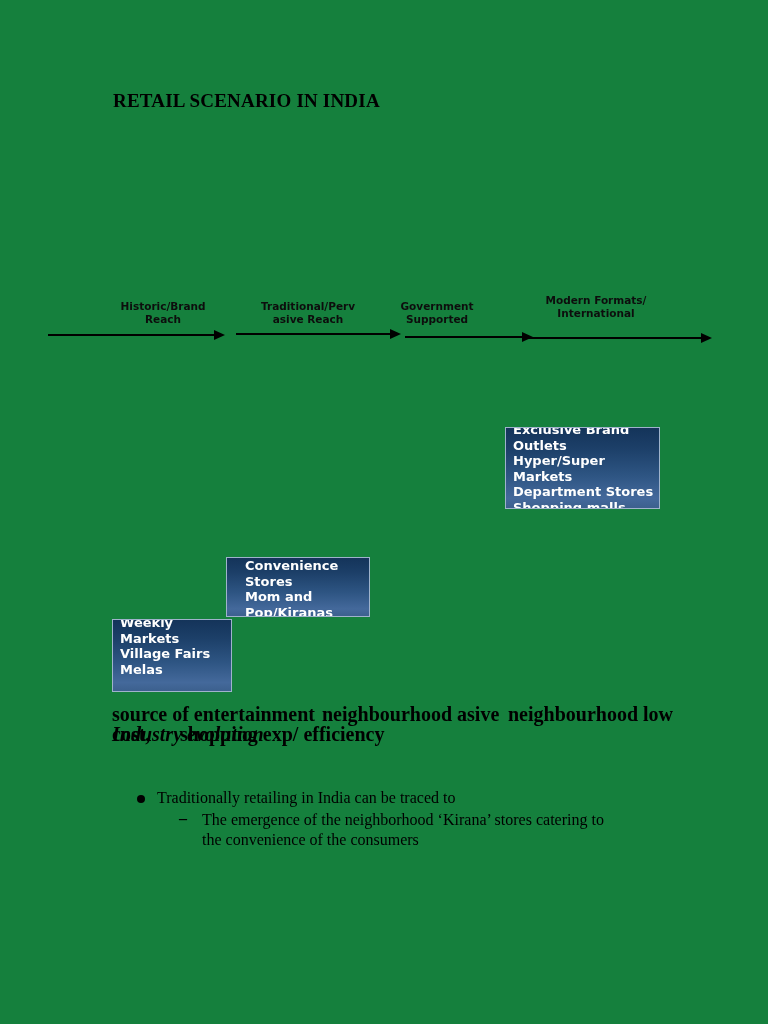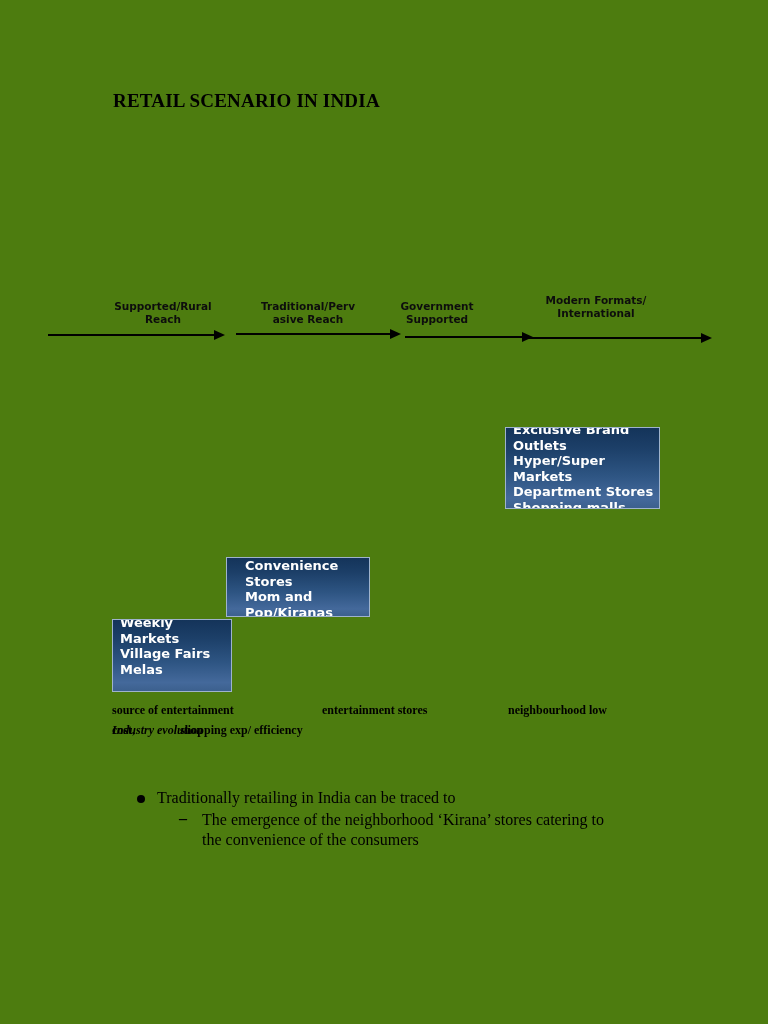--- a/index.html
+++ b/index.html
@@ -1,16 +1,16 @@
 <!DOCTYPE html>
 <html><head>
 <meta charset="utf-8">
 <style>
   html,body{margin:0;padding:0;background:#ffffff;}
-  .page{position:relative;width:768px;height:1024px;background:#4d7c0f;overflow:hidden;
+  .page{position:relative;width:768px;height:1024px;background:#15803d;overflow:hidden;
         font-family:"Liberation Serif",serif;color:#000;}
 
   
   .title{position:absolute;left:113px;top:90px;font-weight:bold;font-size:19px;letter-spacing:.2px;white-space:nowrap;}
 
   
   .tl-label{position:absolute;text-align:center;font-family:"DejaVu Sans",sans-serif;
             font-weight:bold;font-size:10.5px;line-height:13px;color:#0d0d0d;}
   #lbl1{left:103px;top:300px;width:120px;}
   #lbl2{left:247px;top:300px;width:122px;}
@@ -35,21 +35,21 @@
   #box1{left:112px;top:619px;width:120px;height:73px;}
   #box1 .txt{margin-top:-5px;}
   #box2{left:226px;top:557px;width:144px;height:60px;padding-left:11px;}
   #box2 .txt{margin-top:0px;}
   #box3{left:370px;top:500px;width:129px;height:52px;}
   #box3 .txt{margin-top:2px;}
   #box4{left:505px;top:427px;width:155px;height:82px;}
   #box4 .txt{margin-top:-6px;}
 
   
-  .ann{position:absolute;font-weight:bold;font-size:12px;white-space:nowrap;}
+  .ann{position:absolute;font-weight:bold;font-size:20px;white-space:nowrap;}
   #ann-source{left:112px;top:703px;}
   #ann-neigh{left:322px;top:703px;}
   #ann-avail{left:508px;top:703px;}
   #ann-cost{left:112px;top:723px;}
   #ann-shop{left:180px;top:723px;}
   #ann-industry{left:112px;top:723px;font-style:italic;}
 
   
   .bullet-dot{position:absolute;left:137px;top:795px;width:8px;height:8px;background:#000;border-radius:50%;}
   .b-text{position:absolute;font-size:16px;}
@@ -58,21 +58,21 @@
   #bullet2-text{left:202px;top:810px;white-space:pre-line;line-height:19.5px;width:470px;}
 </style>
 </head>
 <body>
 
 <div class="page">
 
   <div class="title">RETAIL SCENARIO IN INDIA</div>
 
   <div class="tl-label" id="lbl1">
-    <div>Supported/Rural</div>
+    <div>Historic/Brand</div>
     <div>Reach</div>
   </div>
   <div class="tl-label" id="lbl2">
     <div>Traditional/Perv</div>
     <div>asive Reach</div>
   </div>
   <div class="tl-label" id="lbl3">
     <div>Government</div>
     <div>Supported</div>
   </div>
@@ -109,21 +109,21 @@
   <div class="sbox" id="box4">
     <div class="txt">Exclusive Brand
 Outlets
 Hyper/Super
 Markets
 Department Stores
 Shopping malls</div>
   </div>
 
   <div class="ann" id="ann-source">source of entertainment</div>
-  <div class="ann" id="ann-neigh">entertainment stores</div>
+  <div class="ann" id="ann-neigh">neighbourhood asive</div>
   <div class="ann" id="ann-avail">neighbourhood low</div>
   <div class="ann" id="ann-cost">cost,</div>
   <div class="ann" id="ann-shop">shopping exp/ efficiency</div>
   <div class="ann" id="ann-industry">Industry evolution</div>
 
   <div class="bullet-dot"></div>
   <div class="b-text" id="bullet1-text">Traditionally retailing in India can be traced to</div>
   <div class="b-text" id="dash">–</div>
   <div class="b-text" id="bullet2-text">The emergence of the neighborhood ‘Kirana’ stores catering to
 the convenience of the consumers</div>

